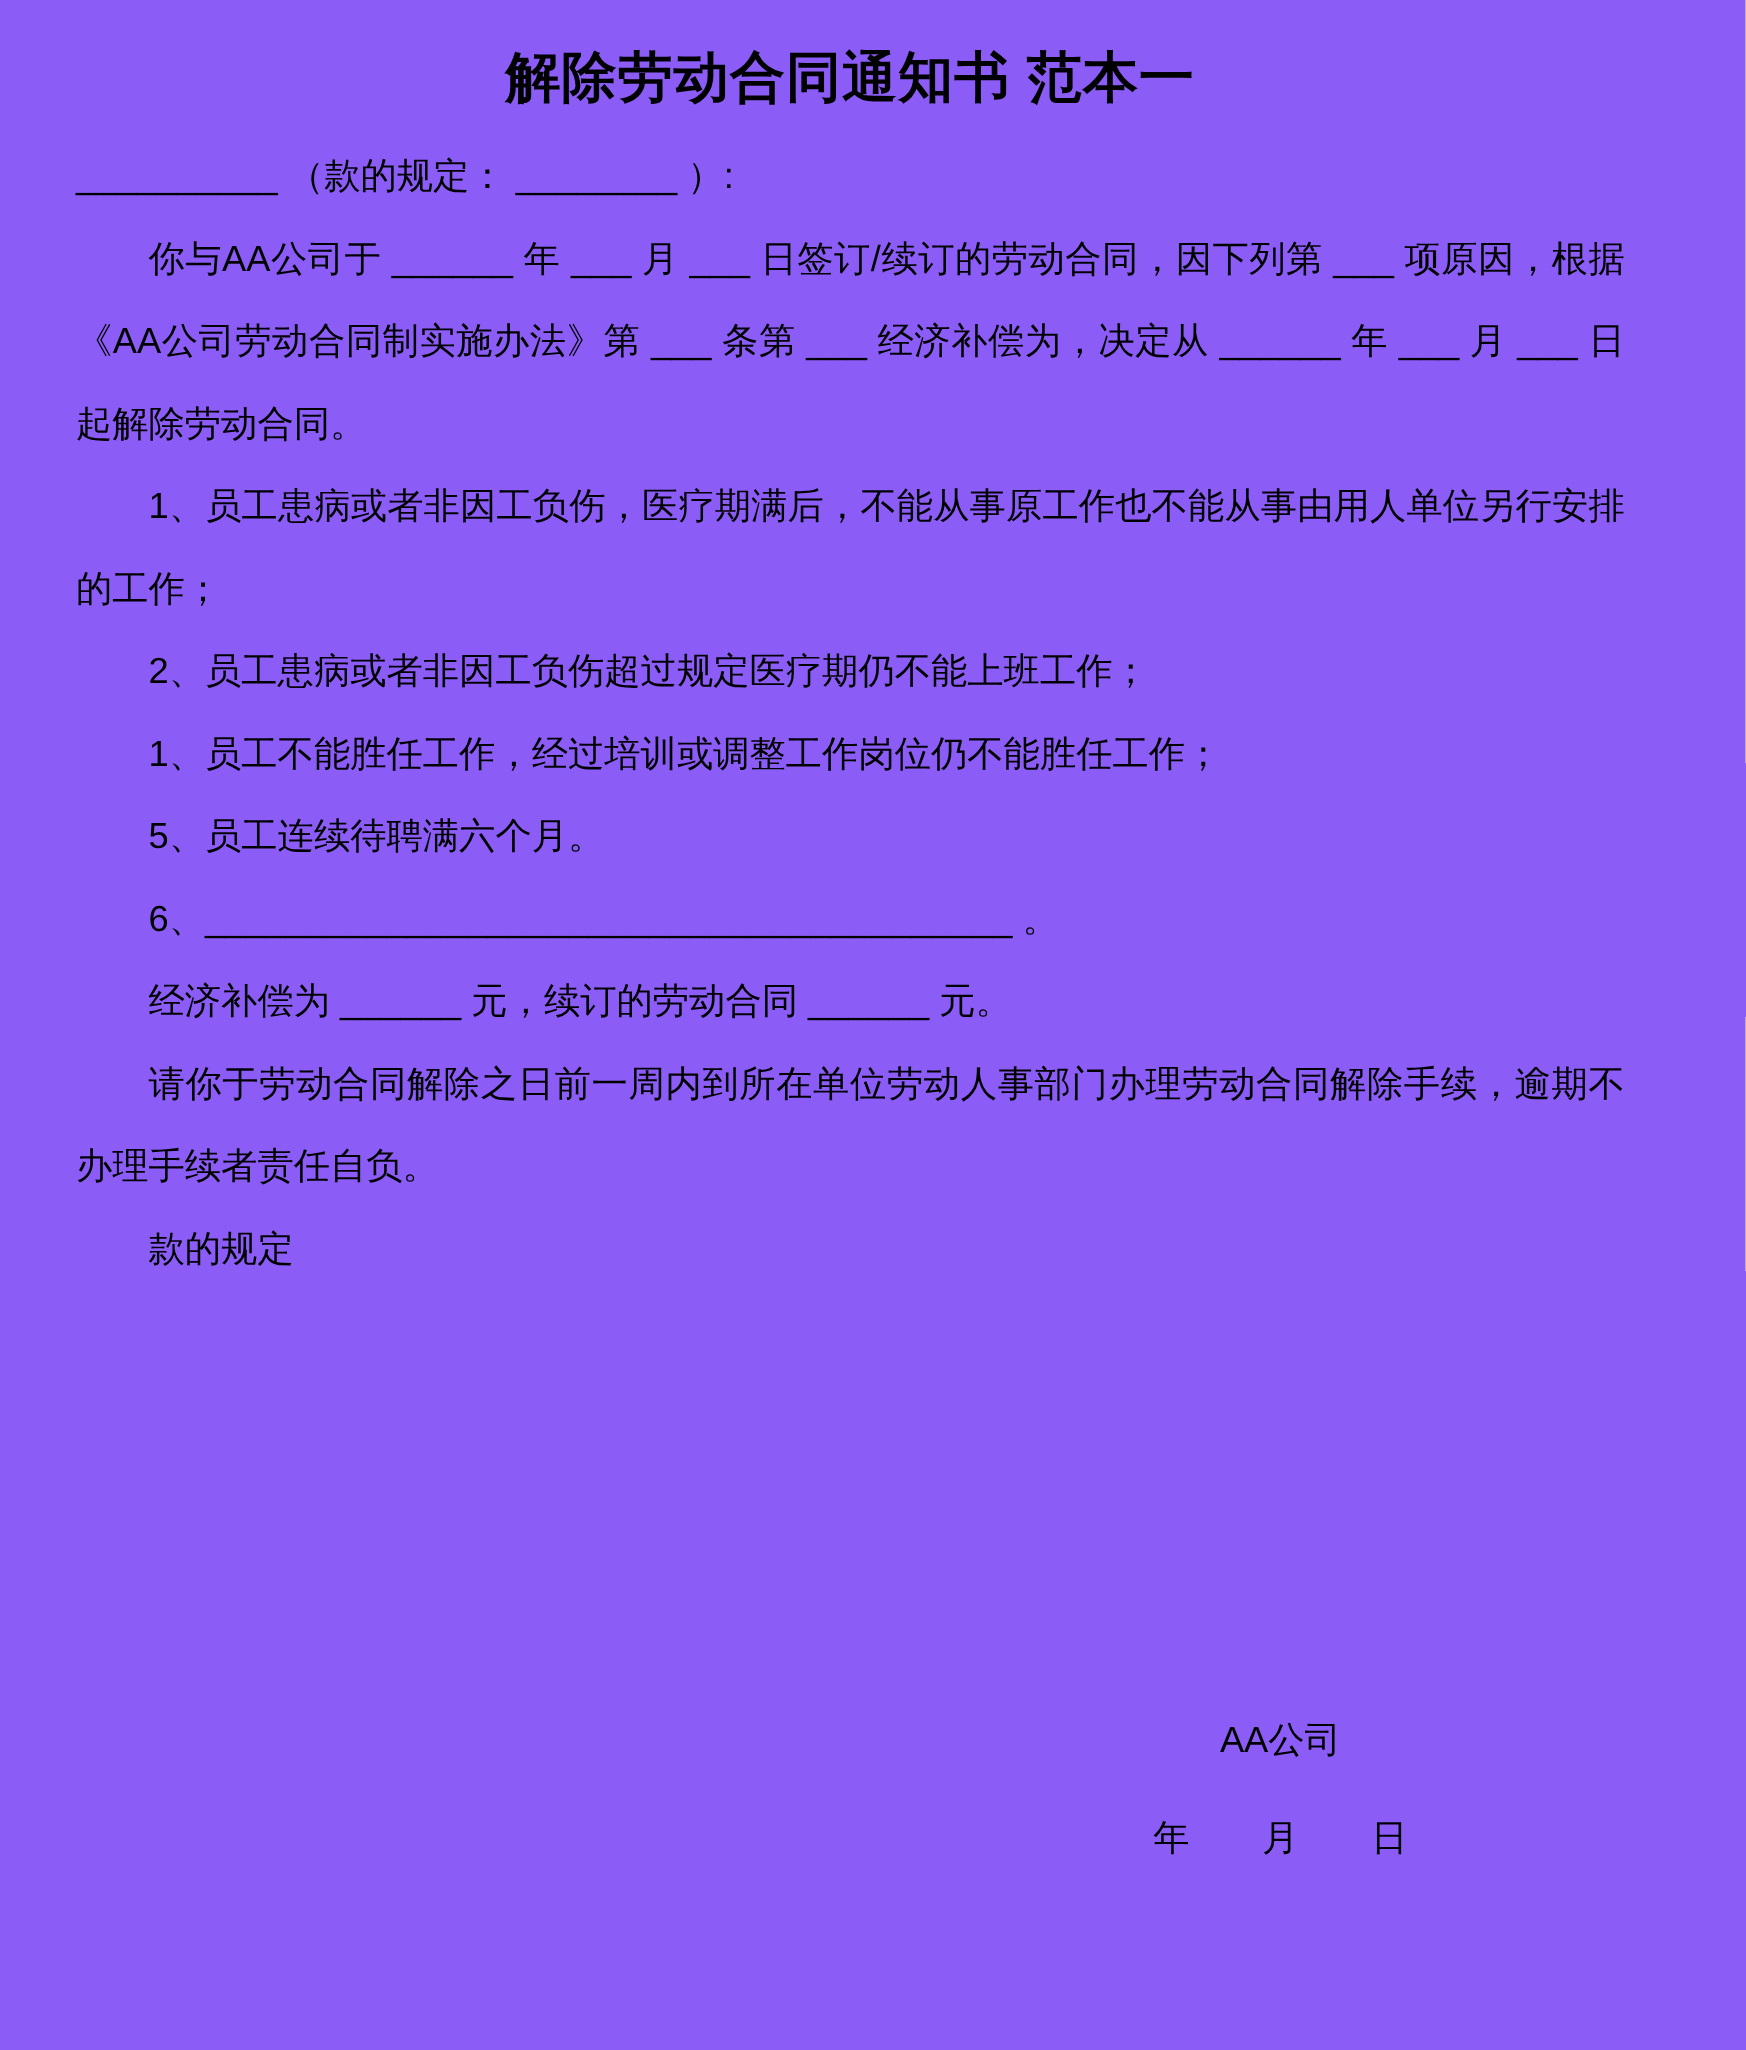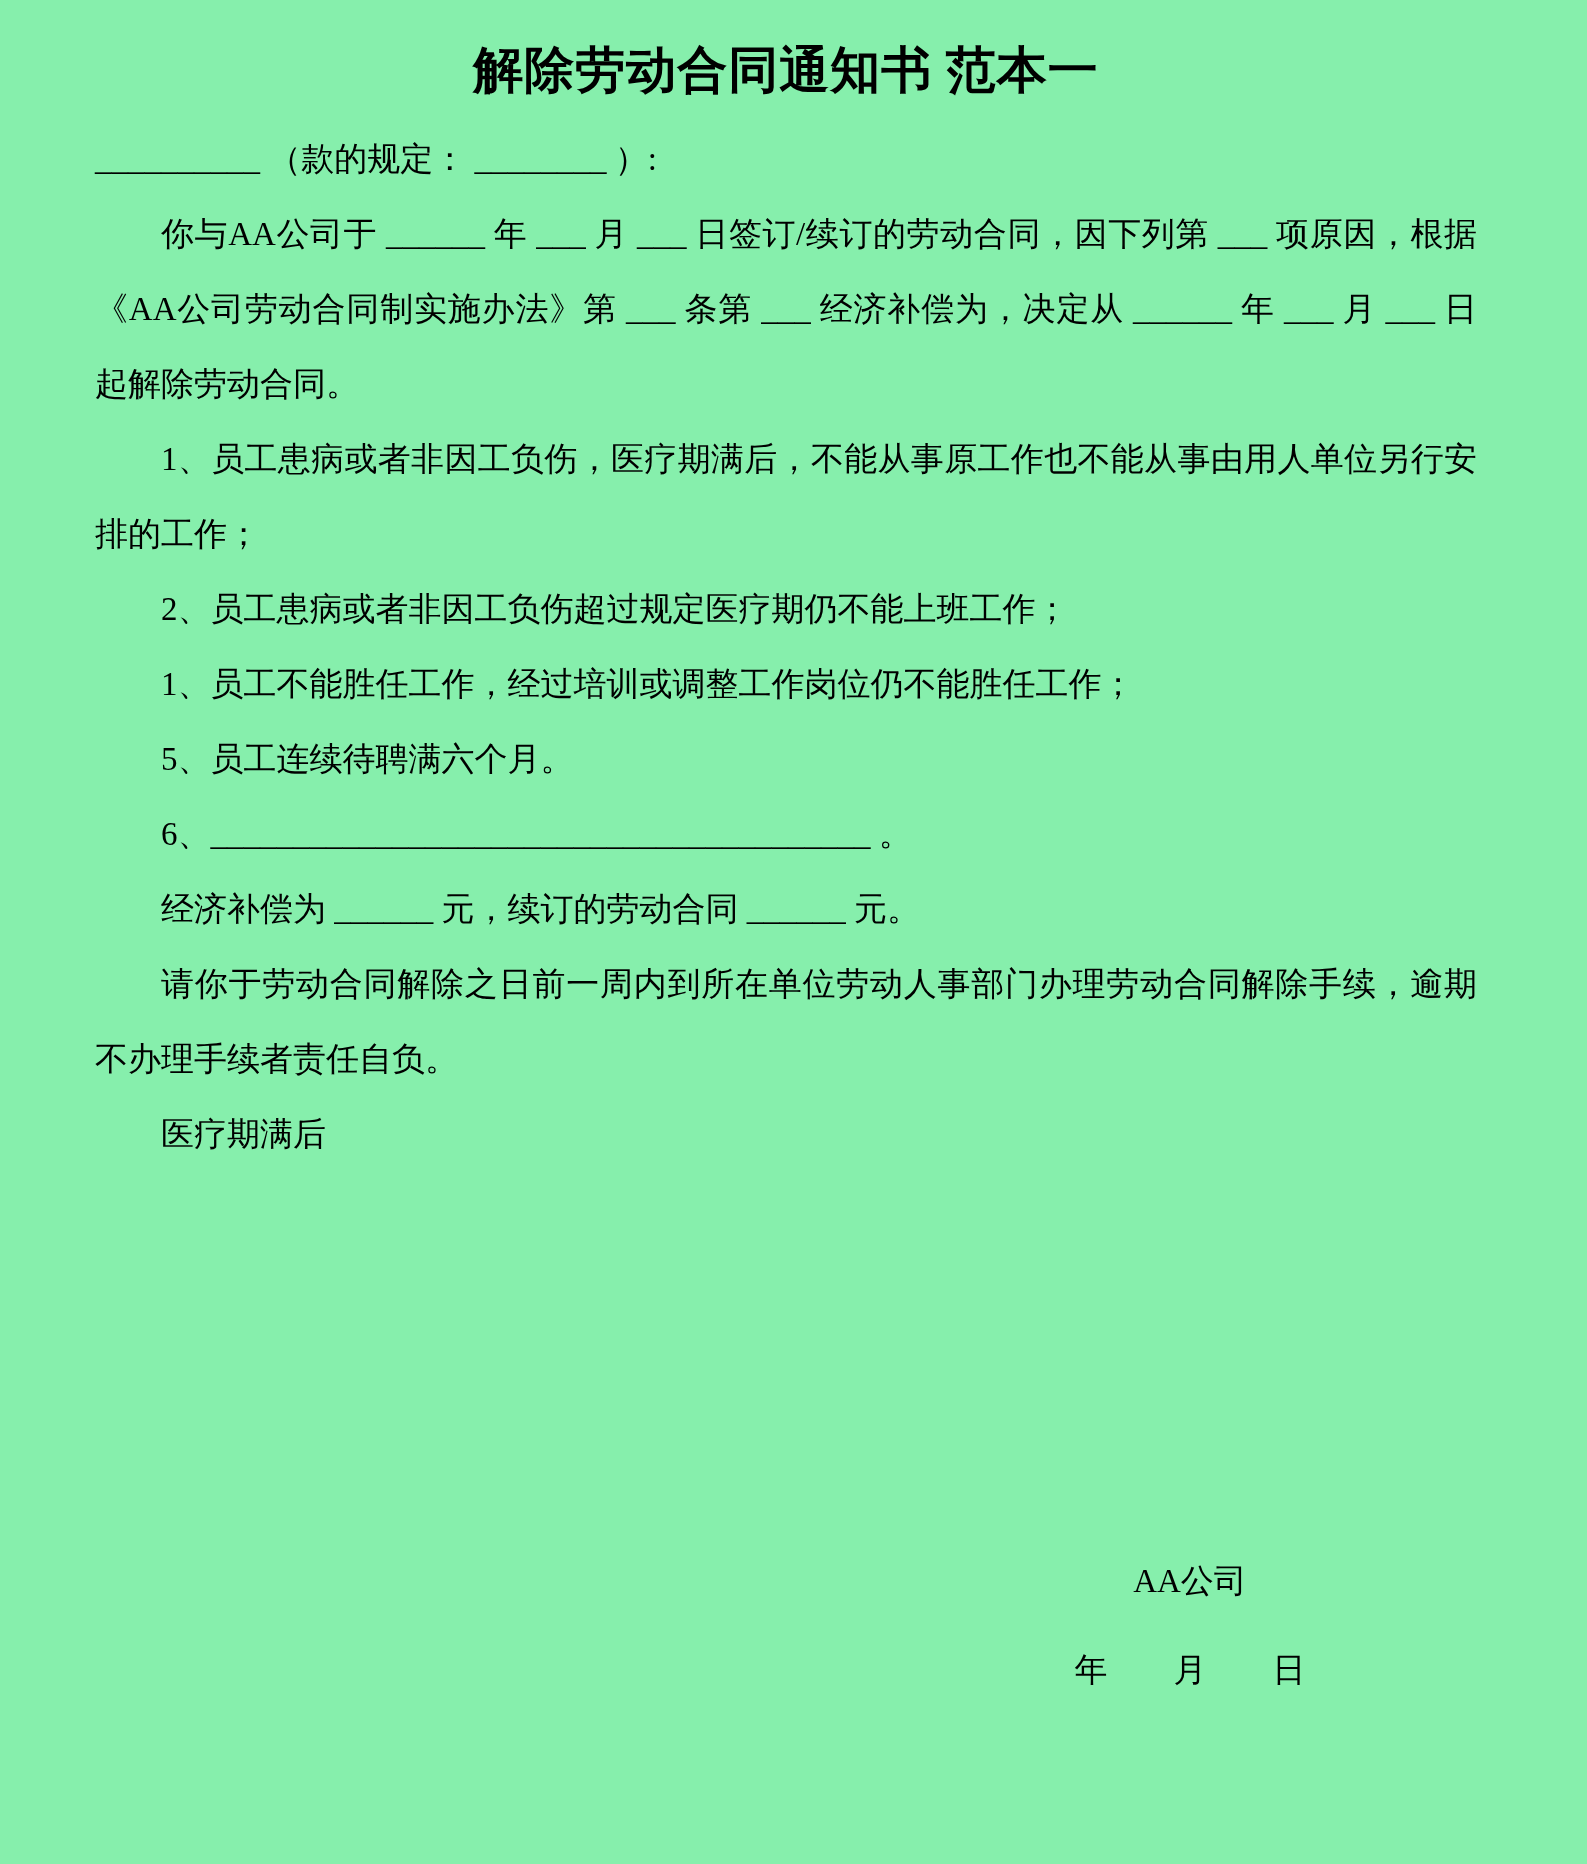--- a/index.html
+++ b/index.html
@@ -5,25 +5,25 @@
   html, body {
     margin: 0;
     padding: 0;
     background: #ffffff;
   }
   .page {
     position: relative;
     width: 1587px;
     height: 1864px;
     box-sizing: border-box;
-    background: #86efac;
+    background: #8b5cf6;
     color: #000000;
-    padding: 30px 110px 0 95px;
+    padding: 30px 110px 0 69px;
     overflow: hidden;
-    font-family: Liberation Serif, serif;
+    font-family: Liberation Sans, sans-serif;
     font-size: 33px;
   }
   .doc-title {
     margin: 0 0 12px 0;
     text-align: center;
     font-size: 50px;
     font-weight: bold;
     line-height: 80px;
     letter-spacing: 1px;
   }
@@ -69,20 +69,20 @@
 
 
   <p class="doc-line indent">5、员工连续待聘满六个月。</p>
 
   <p class="doc-line indent">6、________________________________________ 。</p>
 
   <p class="doc-line indent">经济补偿为 ______ 元，续订的劳动合同 ______ 元。</p>
 
   <p class="doc-line indent">请你于劳动合同解除之日前一周内到所在单位劳动人事部门办理劳动合同解除手续，逾期不办理手续者责任自负。</p>
 
-  <p class="doc-line indent">医疗期满后</p>
+  <p class="doc-line indent">款的规定</p>
 
   <div class="signature-block">
     <div class="sig-line">AA公司</div>
     <div class="sig-line sig-date">年　　月　　日</div>
   </div>
 
 </div>
 
 </body></html>

